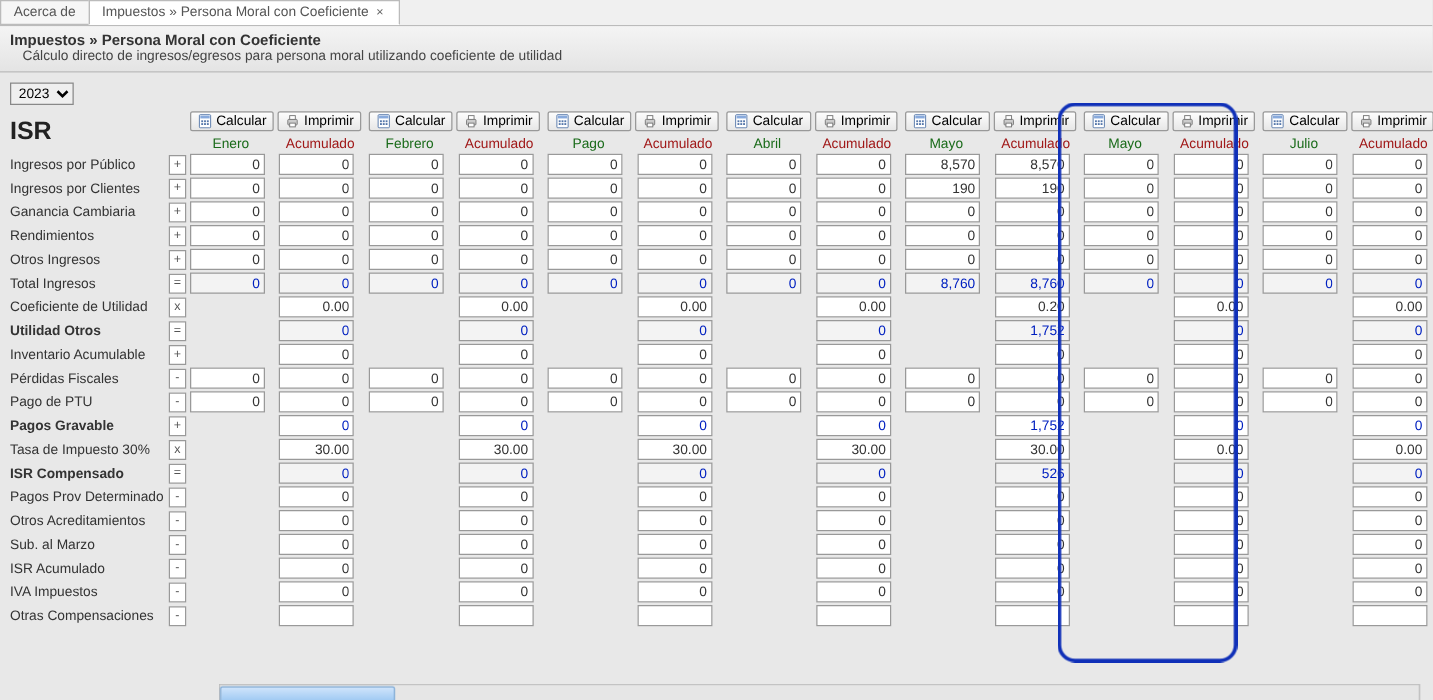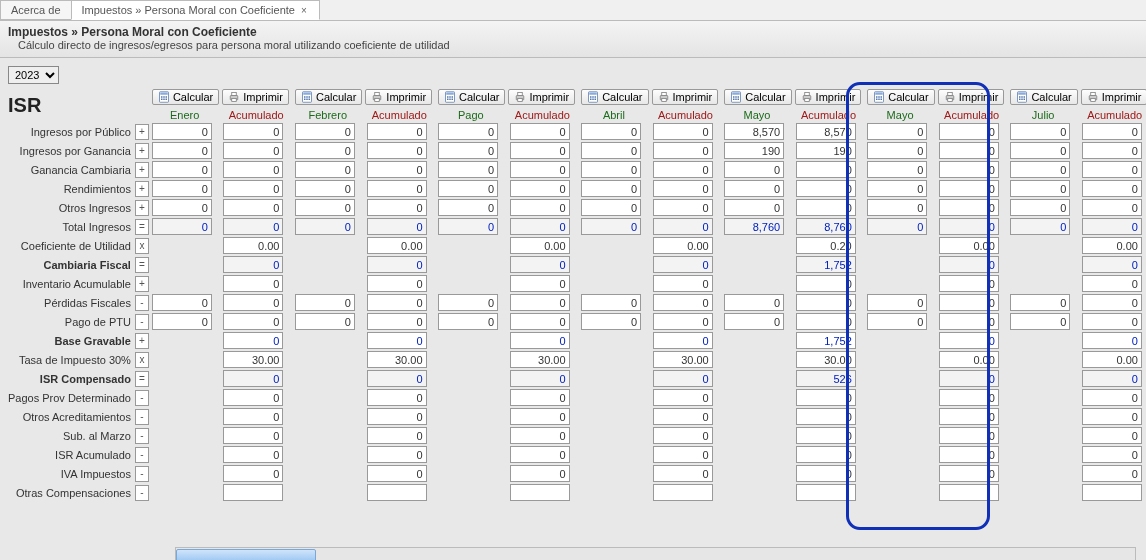--- a/index.html
+++ b/index.html
@@ -9,21 +9,21 @@
 .tab.active { background: #fff; border-bottom: 1px solid #fff; }
 .tab .close { color:#666; font-size:10px; padding:0 2px;}
 .header { background: linear-gradient(#f4f4f4,#e4e4e4); padding: 4px 8px 6px 8px; border-bottom: 1px solid #bbb; }
 .header .title { font-weight: bold; font-size: 12px; color: #333; }
 .header .sub { font-size: 11px; color: #444; padding-left:10px;}
 .year-row { padding: 8px 8px 4px 8px; }
 .year-row select { font-size: 11px; padding:1px 2px; border:1px solid #888;}
 .scroll-area { overflow-x:auto; overflow-y:auto; height: 480px; padding-left:8px; }
 table.grid { border-collapse: separate; border-spacing: 0; }
 .isr { font-size: 20px; font-weight: bold; color:#222; padding: 0 10px 0 0; text-align:left;}
-.rowlabel { width: 120px; text-align:right; padding: 2px 4px 2px 0; font-size:11px; color:#333; white-space:nowrap;}
+.rowlabel { width: 120px; text-align:left; padding: 2px 4px 2px 0; font-size:11px; color:#333; white-space:nowrap;}
 .rowlabel.bold { font-weight: bold; }
 .opcell { width:14px; text-align:center; vertical-align:middle;}
 .opbox { width:14px; height:16px; border:1px solid #999; background:#fff; font-size:10px; line-height:14px; display:flex; align-items:center; justify-content:center; color:#555;}
 td.cellwrap { padding: 1px 3px; }
 .btnpair { display:flex; gap:3px; justify-content:center; padding-bottom:2px;}
 .btn { display:flex; align-items:center; gap:3px; background:linear-gradient(#fdfdfd,#e7e7e7); border:1px solid #999; border-radius:2px; padding:1px 5px; font-size:11px; cursor:pointer; white-space:nowrap;}
 .btn .ic { width:12px; height:12px; display:inline-block;}
 .monthhdr { text-align:center; font-size:11px; padding:1px 2px;}
 .monthhdr .m { color:#1a6b1a;}
 .monthhdr .a { color:#a01818;}
@@ -297,21 +297,21 @@
           <td class="gap"></td>
           <td class="cellwrap"><input class="field" value="0" style=""></td>
           <td class="cellwrap"><input class="field" value="0" style=""></td>
           <td class="gap"></td>
           <td class="cellwrap"><input class="field" value="0" style=""></td>
           <td class="cellwrap"><input class="field" value="0" style=""></td>
         </tr>
       </tbody>
       <tbody>
         <tr>
-          <td class="rowlabel">Ingresos por Ganancia</td>
+          <td class="rowlabel">Ingresos por Clientes</td>
           <td class="opcell">
             <div class="opbox">+</div>
           </td>
           <td class="gap"></td>
           <td class="cellwrap"><input class="field" value="0" style=""></td>
           <td class="cellwrap"><input class="field" value="0" style=""></td>
           <td class="gap"></td>
           <td class="cellwrap"><input class="field" value="0" style=""></td>
           <td class="cellwrap"><input class="field" value="0" style=""></td>
           <td class="gap"></td>
@@ -471,21 +471,21 @@
           <td class="gap"></td>
           <td class="cellwrap"></td>
           <td class="cellwrap"><input class="field" value="0.00" style=""></td>
           <td class="gap"></td>
           <td class="cellwrap"></td>
           <td class="cellwrap"><input class="field" value="0.00" style=""></td>
         </tr>
       </tbody>
       <tbody>
         <tr>
-          <td class="rowlabel bold">Cambiaria Fiscal</td>
+          <td class="rowlabel bold">Utilidad Otros</td>
           <td class="opcell">
             <div class="opbox">=</div>
           </td>
           <td class="gap"></td>
           <td class="cellwrap"></td>
           <td class="cellwrap"><input class="field blue ro" value="0" style=""></td>
           <td class="gap"></td>
           <td class="cellwrap"></td>
           <td class="cellwrap"><input class="field blue ro" value="0" style=""></td>
           <td class="gap"></td>
@@ -587,21 +587,21 @@
           <td class="gap"></td>
           <td class="cellwrap"><input class="field" value="0" style=""></td>
           <td class="cellwrap"><input class="field" value="0" style=""></td>
           <td class="gap"></td>
           <td class="cellwrap"><input class="field" value="0" style=""></td>
           <td class="cellwrap"><input class="field" value="0" style=""></td>
         </tr>
       </tbody>
       <tbody>
         <tr>
-          <td class="rowlabel bold">Base Gravable</td>
+          <td class="rowlabel bold">Pagos Gravable</td>
           <td class="opcell">
             <div class="opbox">+</div>
           </td>
           <td class="gap"></td>
           <td class="cellwrap"></td>
           <td class="cellwrap"><input class="field blue" value="0" style=""></td>
           <td class="gap"></td>
           <td class="cellwrap"></td>
           <td class="cellwrap"><input class="field blue" value="0" style=""></td>
           <td class="gap"></td>

